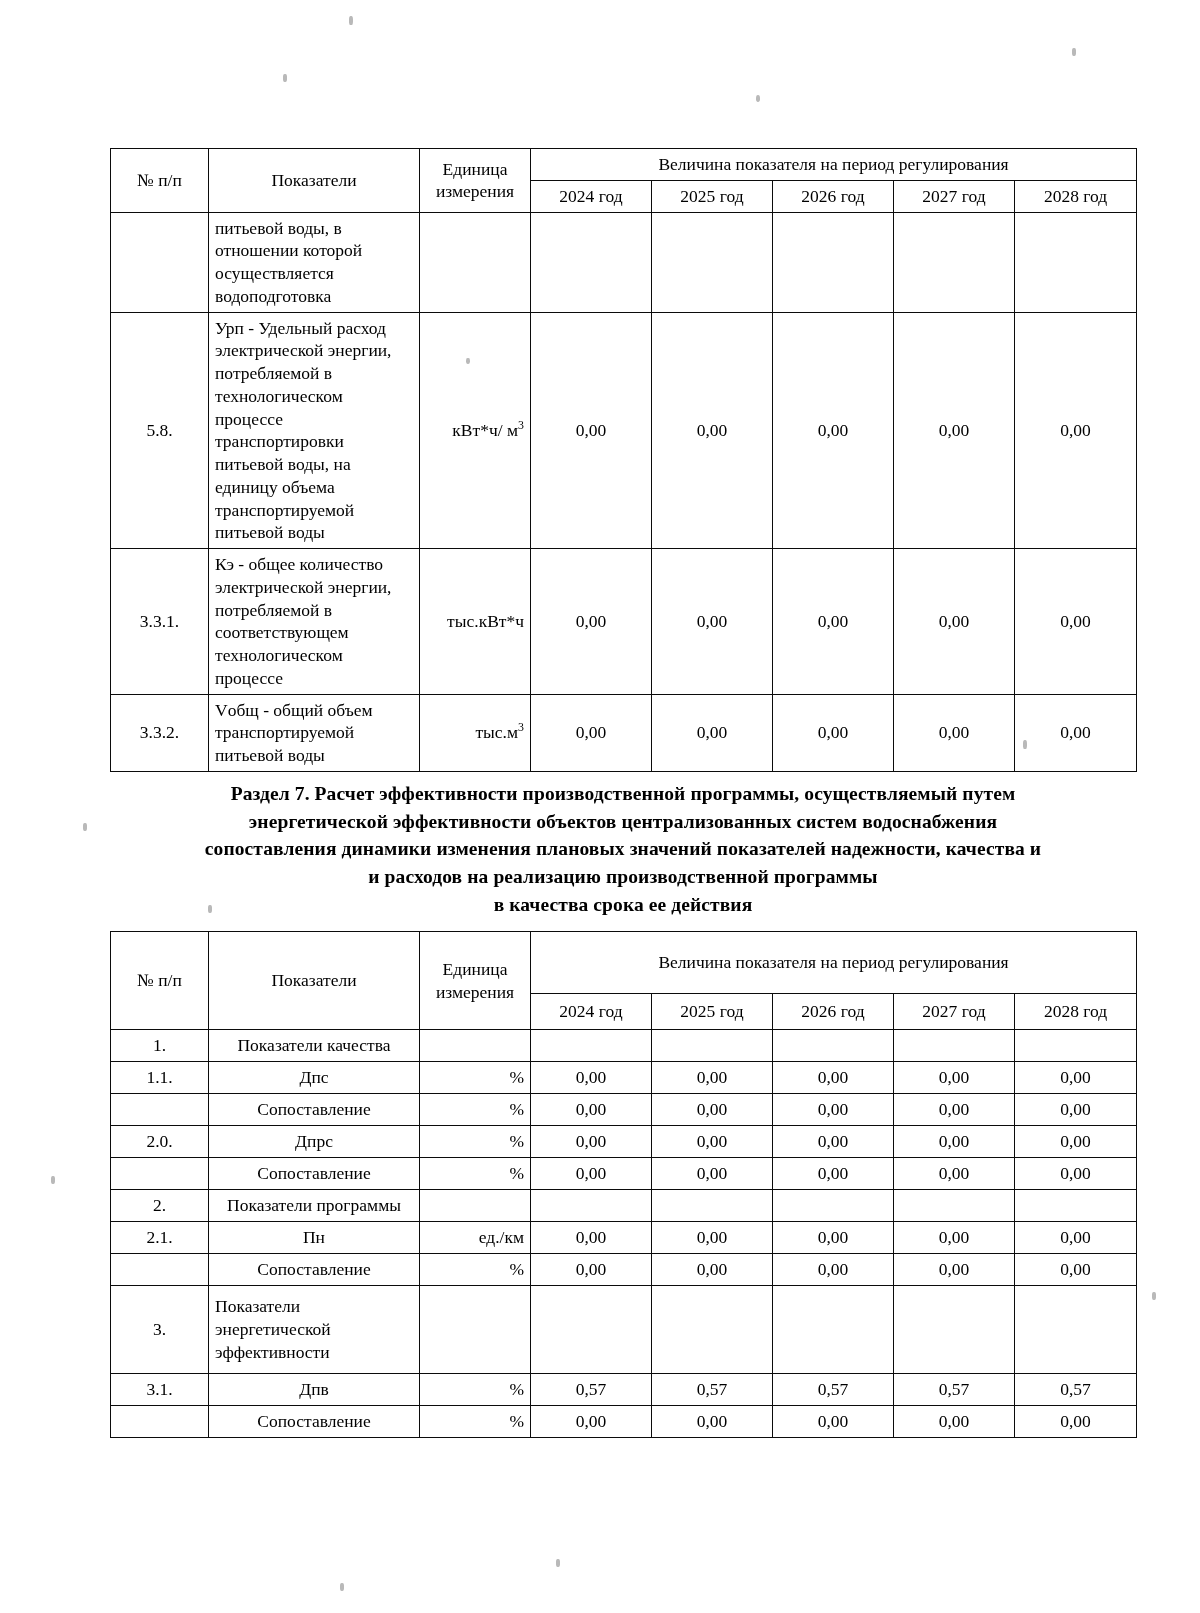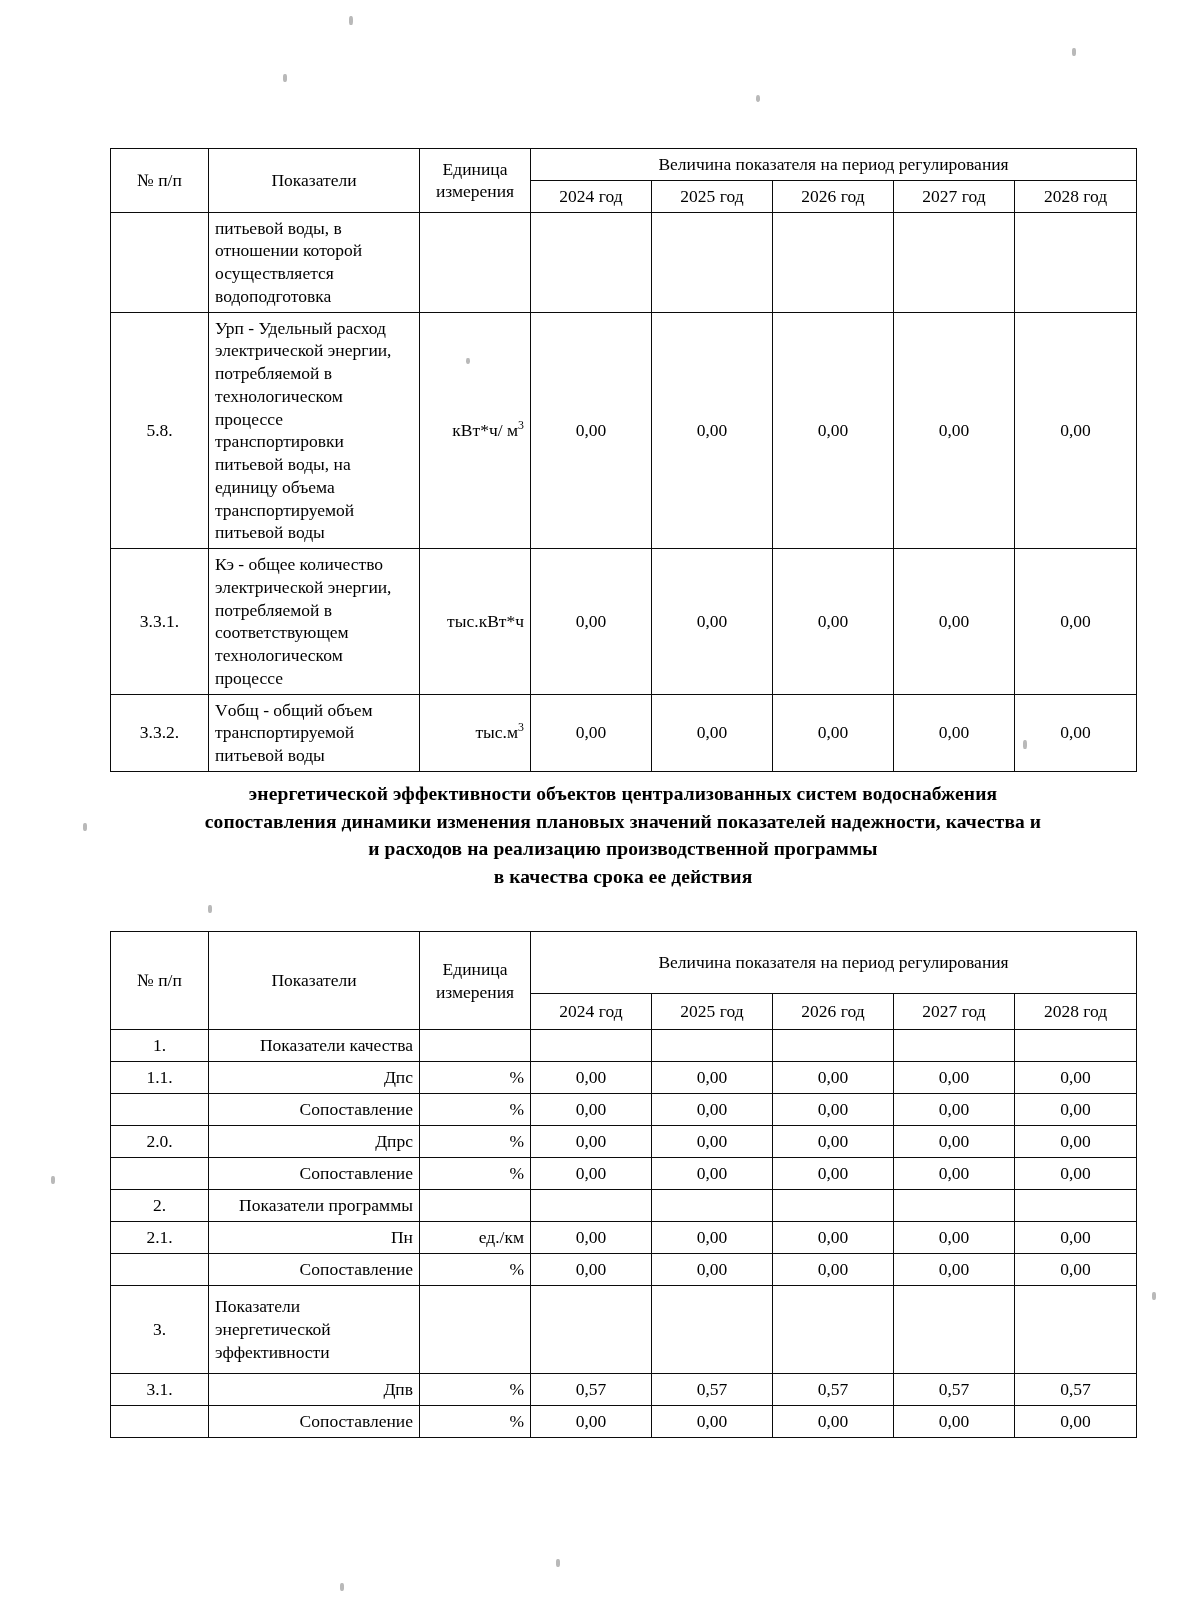--- a/index.html
+++ b/index.html
@@ -33,21 +33,21 @@
   }
   table.doc-table td,
   table.doc-table th {
     border: 1.6px solid #0b0b0b;
     padding: 4px 6px;
     vertical-align: middle;
     font-weight: normal;
     font-size: 17.5px;
     line-height: 1.30;
   }
-  .c-left   { text-align: right; padding-left: 10px; }
+  .c-left   { text-align: center; padding-left: 10px; }
   .hdr      { text-align: center; vertical-align: middle; }
   .num-col  { text-align: center; }
   .val      { text-align: center; font-size: 17.5px; }
   .unit     { text-align: right; font-size: 17.5px; }
   .desc     { text-align: left; padding-left: 10px; font-size: 17.5px; line-height: 1.33; }
   .top-al   { vertical-align: top; }
   sup { font-size: 0.68em; vertical-align: super; line-height: 0; }
 
   
   #table-indicators-continued { left: 110px; top: 148px; width: 1026px; }
@@ -160,20 +160,21 @@
         <td class="val">0,00</td>
         <td class="val">0,00</td>
         <td class="val">0,00</td>
         <td class="val">0,00</td>
         <td class="val">0,00</td>
       </tr>
     </tbody>
   </table>
 
   <div class="section-heading">
+    <span class="ln">Раздел 7.  Расчет эффективности производственной программы, осуществляемый путем</span>
     <span class="ln">энергетической эффективности объектов централизованных систем водоснабжения</span>
     <span class="ln">сопоставления динамики изменения плановых значений показателей надежности, качества и</span>
     <span class="ln">и расходов на реализацию производственной программы</span>
     <span class="ln">в качества срока ее действия</span>
   </div>
 
   <table class="doc-table" id="table-efficiency">
     <colgroup>
       <col style="width:98px">
       <col style="width:211px">

